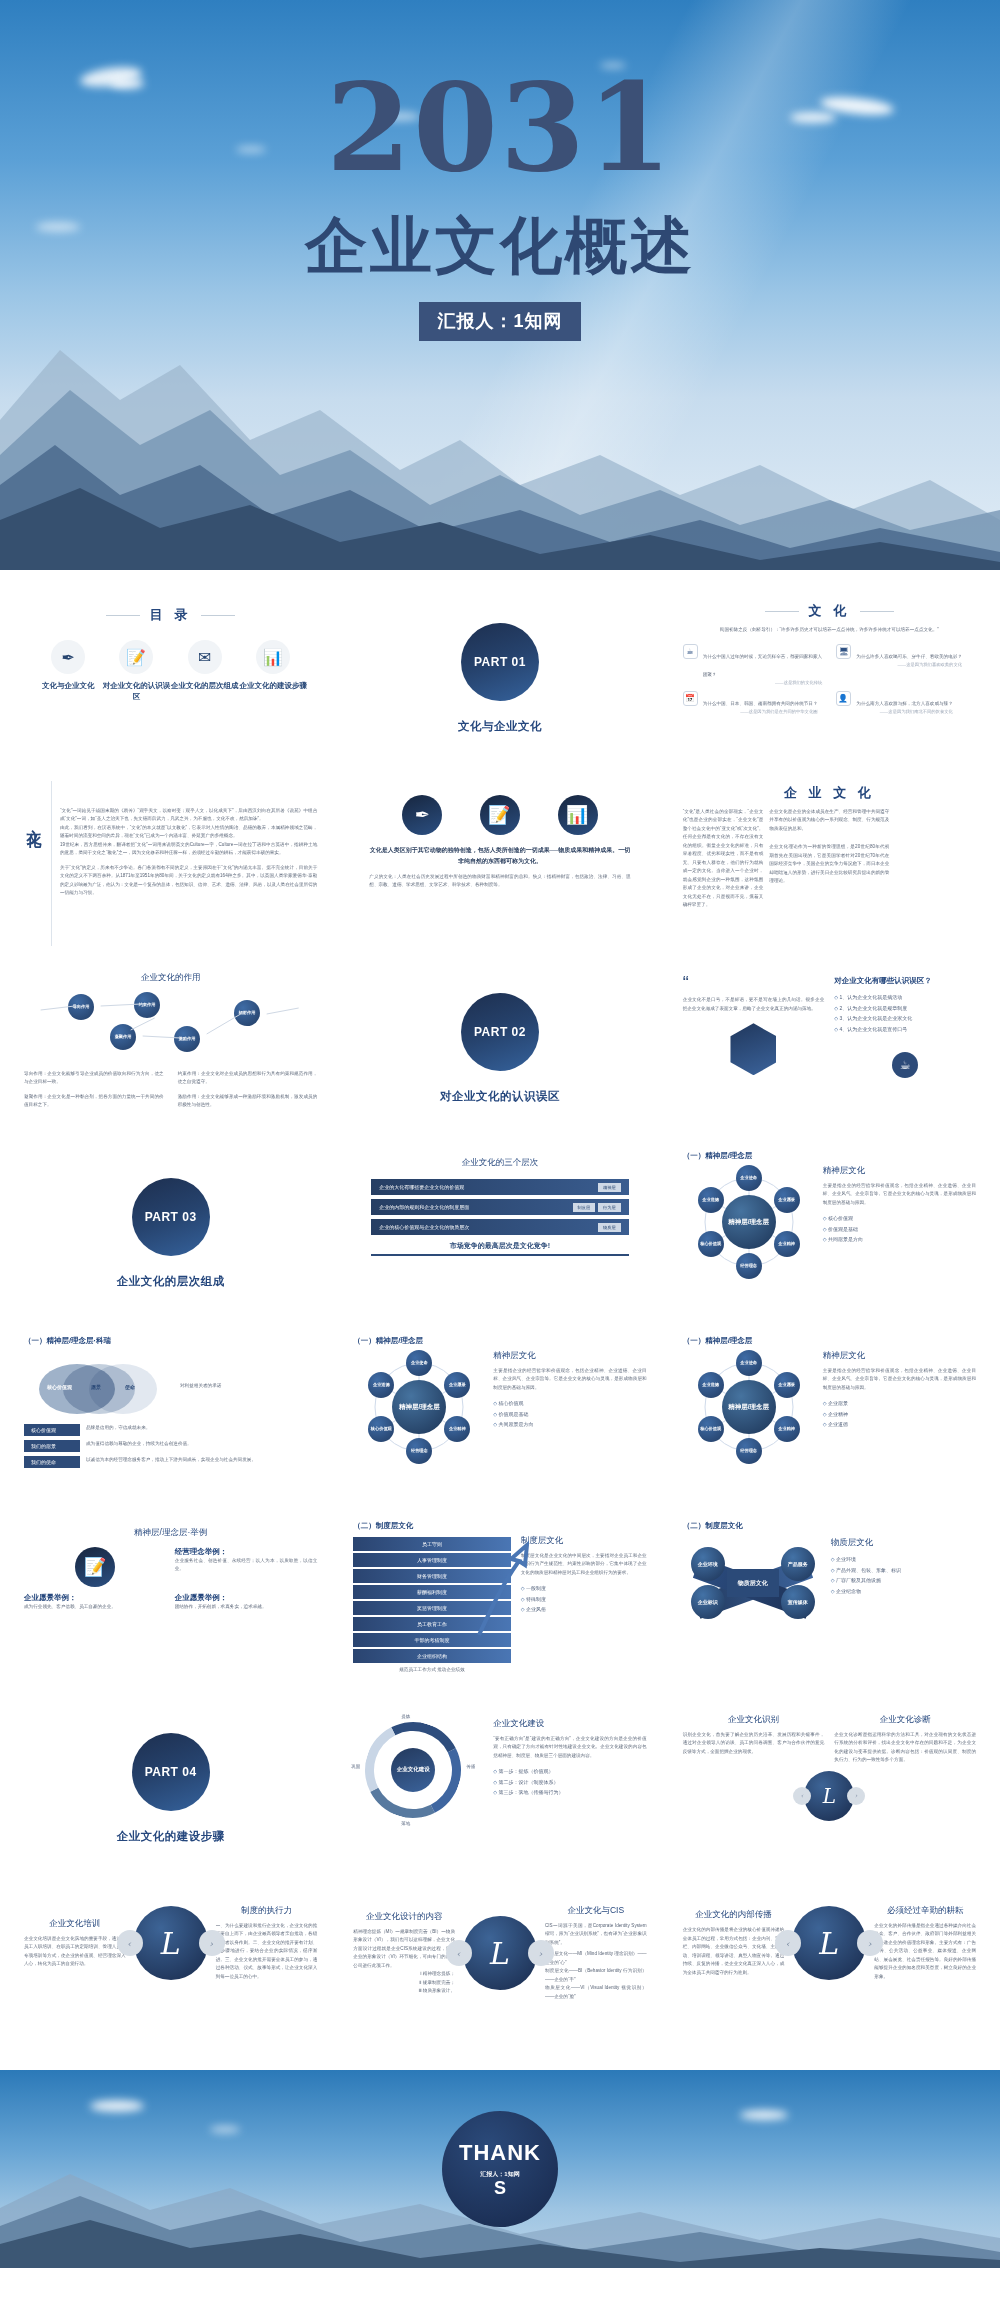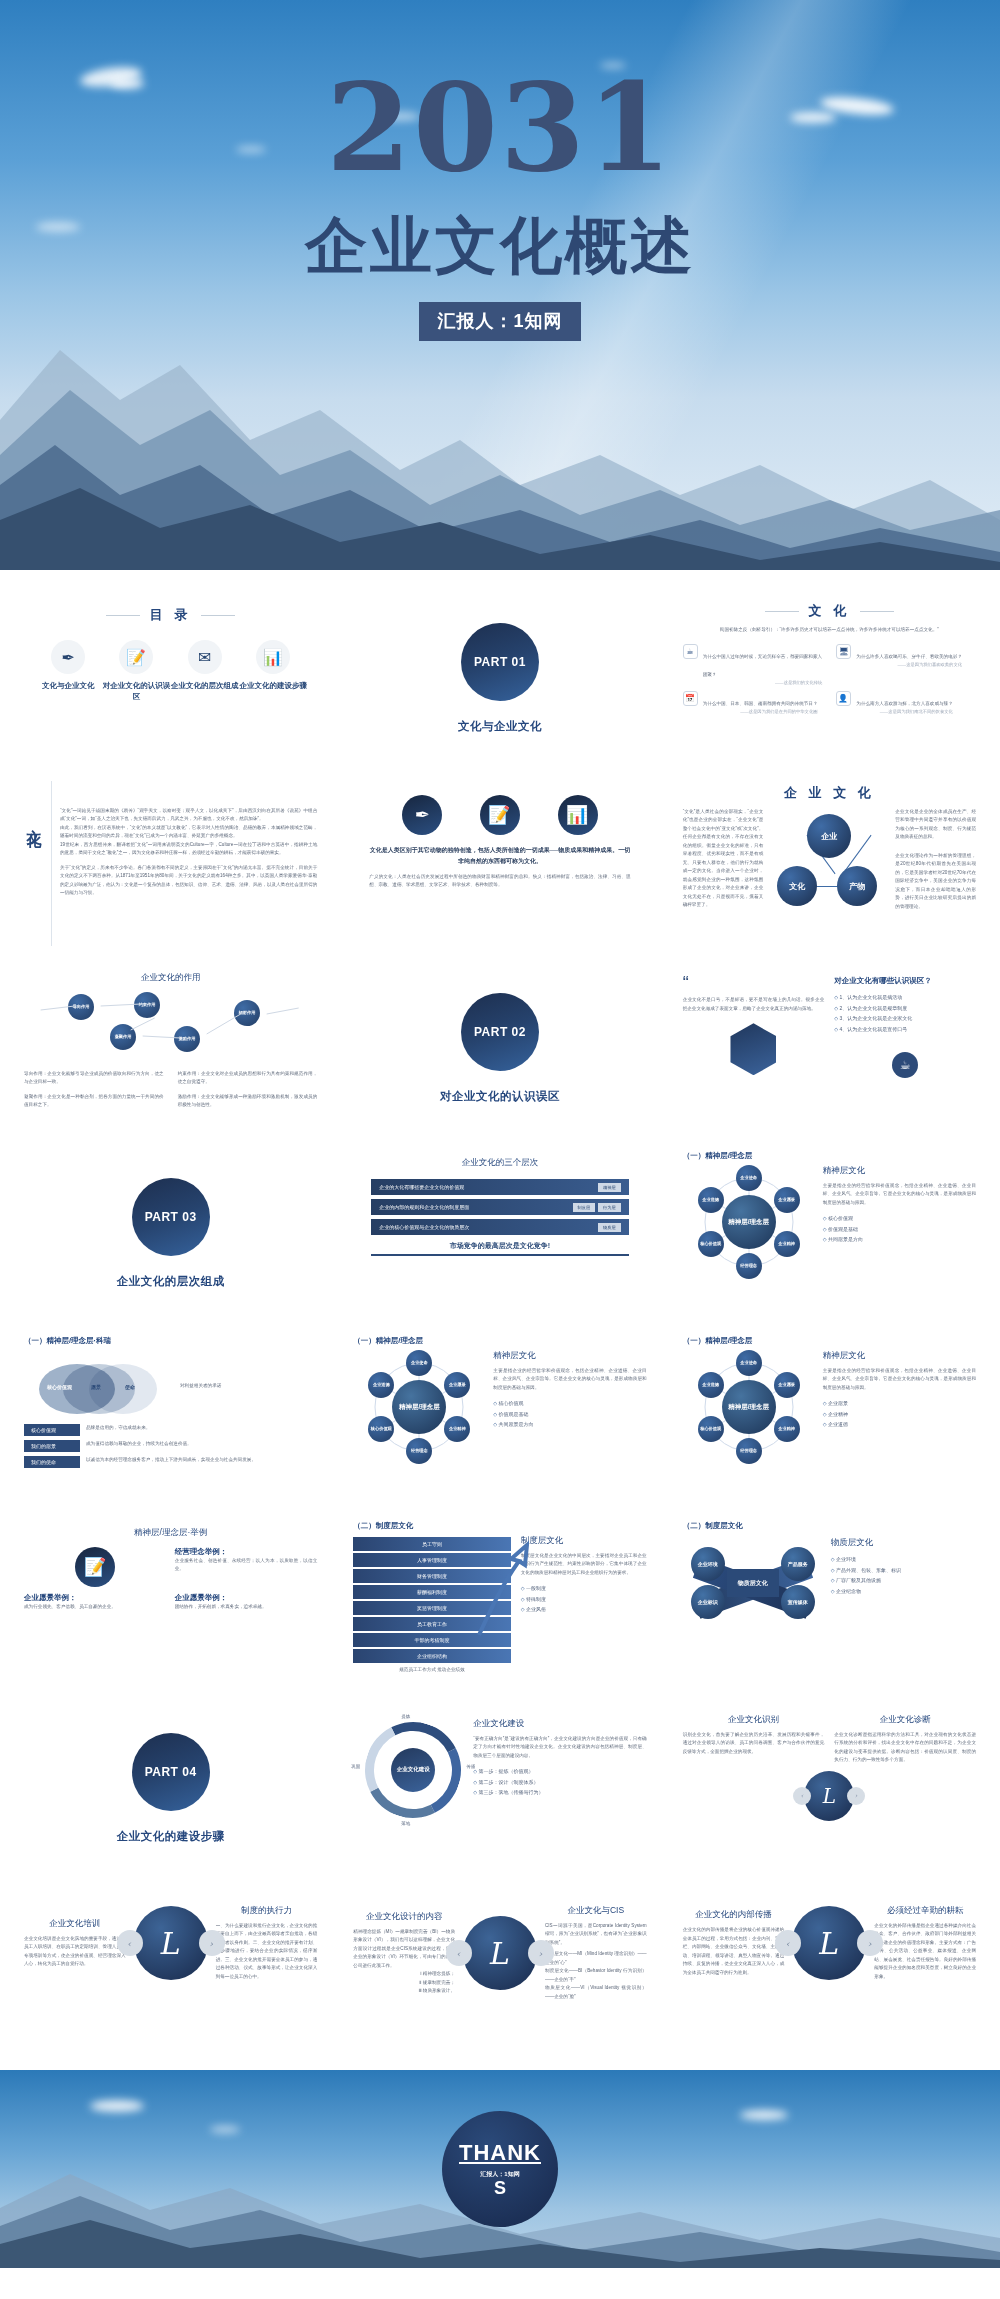--- a/index.html
+++ b/index.html
@@ -248,21 +248,21 @@
     background: linear-gradient(180deg,#2b79b8 0%, #66a4d4 40%, #9dc4e2 70%, #bed6ea 100%);
     overflow:hidden;
   }
   .thanks .mountains2 { position:absolute;left:0;bottom:0;width:1000px;height:120px;}
   .thanks-circle {
     position:absolute; left:50%; top:50%; transform:translate(-50%,-50%);
     width:116px;height:116px;border-radius:50%;
     background: radial-gradient(circle at 40% 30%, #2b4a7a, #17274a);
     color:#fff; display:flex;flex-direction:column;align-items:center;justify-content:center;
   }
-  .thanks-main { font-size:22px;font-weight:700;letter-spacing:1px;line-height:1;text-decoration:underline; }
+  .thanks-main { font-size:22px;font-weight:700;letter-spacing:1px;line-height:1; }
   .thanks-sub { font-size:6px;font-weight:700;margin-top:6px;}
   .thanks-s { font-size:18px;font-weight:700;line-height:1;}
   .mini-title { font-size:7.5px;font-weight:700;color:#25477d;}
   .ctr { text-align:center; }
   .mt6{margin-top:6px;} .mt10{margin-top:10px;} .mt3{margin-top:3px;}
 </style>
 </head>
 <body>
 
 <div class="hero">
@@ -363,28 +363,20 @@
       <div class="big-ico">📊</div>
     </div>
     <div class="p-bold" style="padding:0 16px">文化是人类区别于其它动物的独特创造，包括人类所创造的一切成果──物质成果和精神成果。一切非纯自然的东西都可称为文化。</div>
     <div class="p-cn mt6" style="padding:0 16px">广义的文化：人类在社会历史发展过程中所创造的物质财富和精神财富的总和。狭义：指精神财富，包括政治、法律、习俗、思想、宗教、道德、学术思想、文学艺术、科学技术、各种制度等。</div>
   </div>
 
   <div class="slide pad">
     <div class="s-title big mt3">企 业 文 化</div>
     <div style="display:grid;grid-template-columns:1fr 120px 1fr;gap:6px;margin-top:6px;align-items:start">
       <div class="p-cn">“文化”是人类社会的全部现实，“企业文化”也是企业的全部实在，“企业文化”是整个社会文化中的“亚文化”或“次文化”。任何企业都是有文化的，不存在没有文化的组织。衡量企业文化的标准，只有显著程度、优劣和现实性，而不是有或无、只要有人群存在，他们的行为就构成一定的文化。当你进入一个企业时，就会感觉到企业的一种氛围，这种氛围形成了企业的文化，对企业来讲，企业文化无处不在，只是视而不见，摸着又确枰罕罢了。</div>
-      <div class="venn">
-        <div class="vline" style="left:22px;top:40px;width:48px;transform:rotate(54deg)"></div>
-        <div class="vline" style="left:58px;top:40px;width:48px;transform:rotate(-54deg)"></div>
-        <div class="vline" style="left:22px;top:72px;width:64px"></div>
-        <div class="vn top">企业</div>
-        <div class="vn bl">文化</div>
-        <div class="vn br">产物</div>
-      </div>
       <div>
         <div class="p-cn">企业文化是企业的全体成员在生产、经营和管理中共同遵守并享有的以价值观为核心的一系列观念、制度、行为规范及物质表征的总和。</div>
         <div class="p-cn mt10">企业文化理论作为一种新的管理思想，是20世纪80年代初期首先在美国出现的，它是美国学者针对20世纪70年代在国际经济竞争中，美国企业的竞争力每况愈下，而日本企业却咄咄逼人的形势，进行美日企业比较研究后提出的新的管理理论。</div>
       </div>
     </div>
   </div>
 
   <div class="slide pad">
     <div class="blk-title c mt6">企业文化的作用</div>
     <div style="position:relative;height:78px;margin-top:6px">
@@ -703,21 +695,21 @@
   </div>
 
   <div class="slide pad part-slide">
     <div class="part-circle">
       <span>PART 04</span>
     </div>
     <div class="part-sub">企业文化的建设步骤</div>
   </div>
 
   <div class="slide pad">
-    <div style="display:grid;grid-template-columns:120px 1fr;gap:0;margin-top:12px;align-items:start">
+    <div style="display:grid;grid-template-columns:120px 1fr;gap:20px;margin-top:12px;align-items:start">
       <div class="cyc">
         <div class="ring"></div>
         <div class="ctr">企业文化建设</div>
         <div style="position:absolute;left:36px;top:-8px;font-size:4.5px;color:#51607a">提炼</div>
         <div style="position:absolute;right:-14px;top:42px;font-size:4.5px;color:#51607a">传播</div>
         <div style="position:absolute;left:36px;bottom:-8px;font-size:4.5px;color:#51607a">落地</div>
         <div style="position:absolute;left:-14px;top:42px;font-size:4.5px;color:#51607a">巩固</div>
       </div>
       <div>
         <div class="blk-title">企业文化建设</div>

